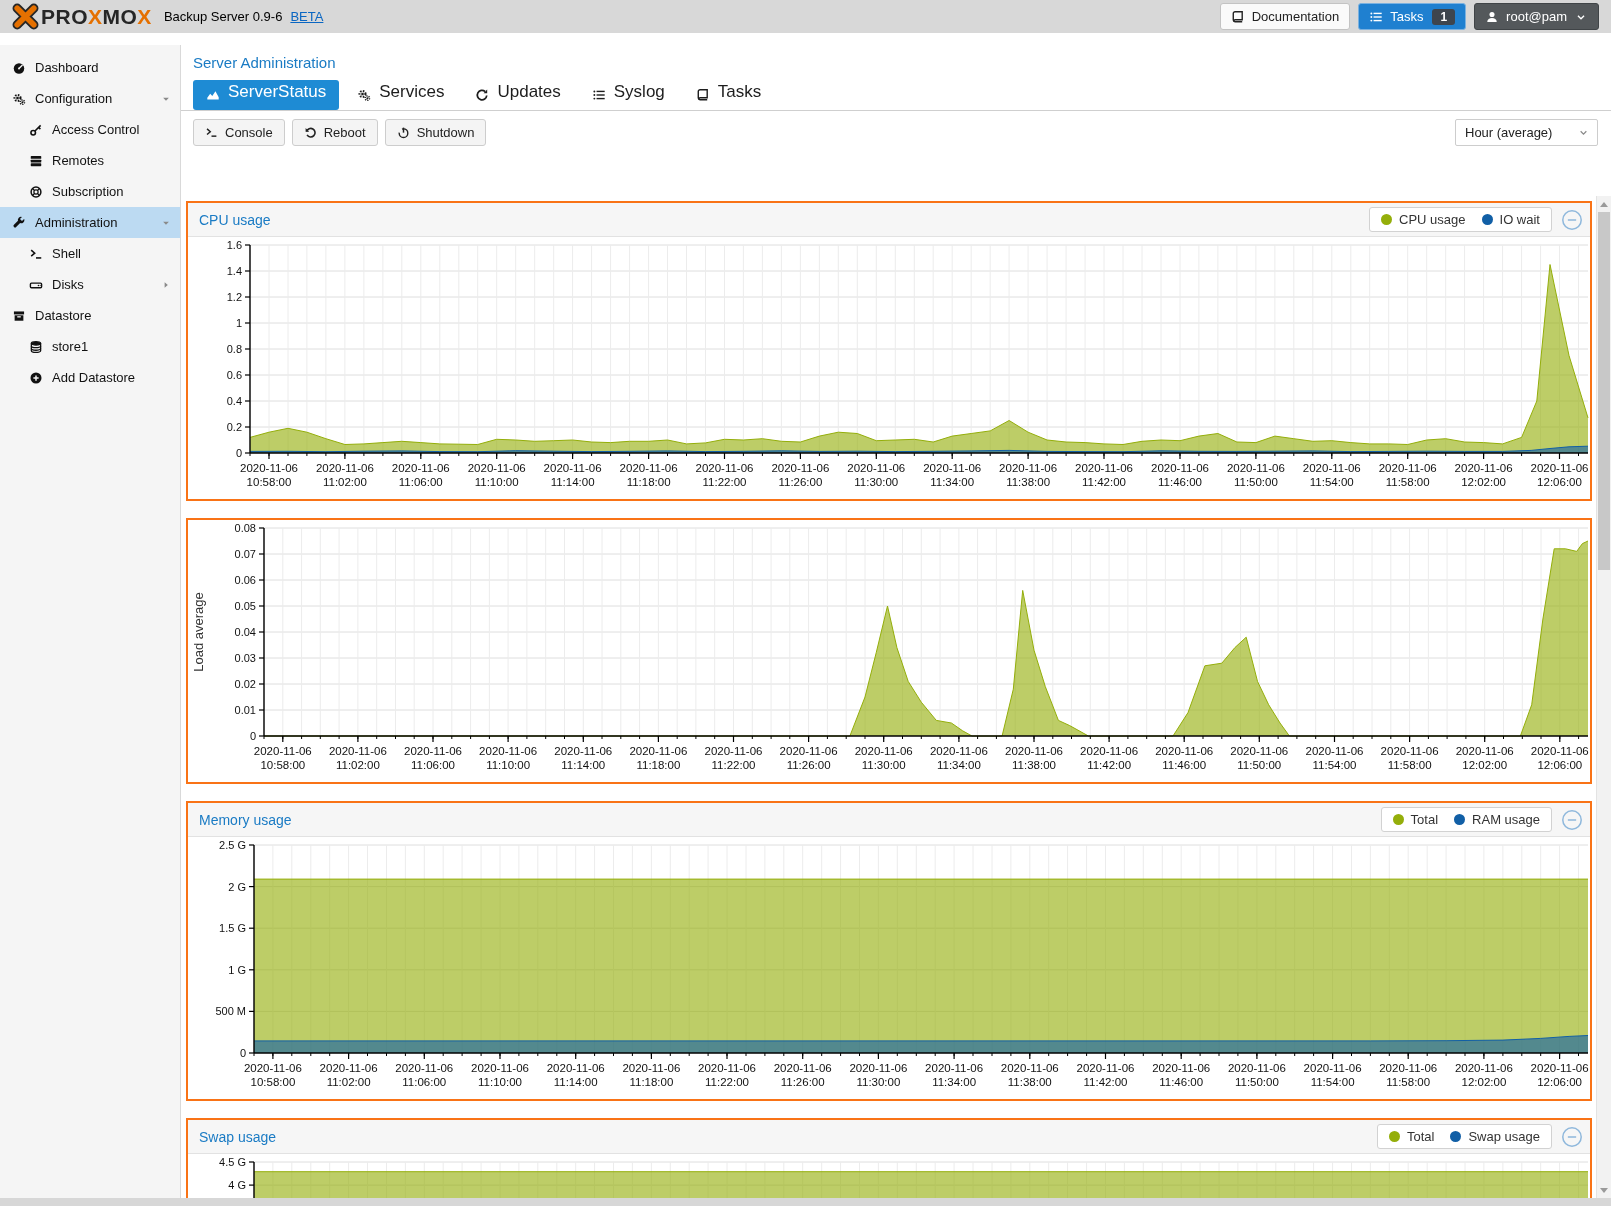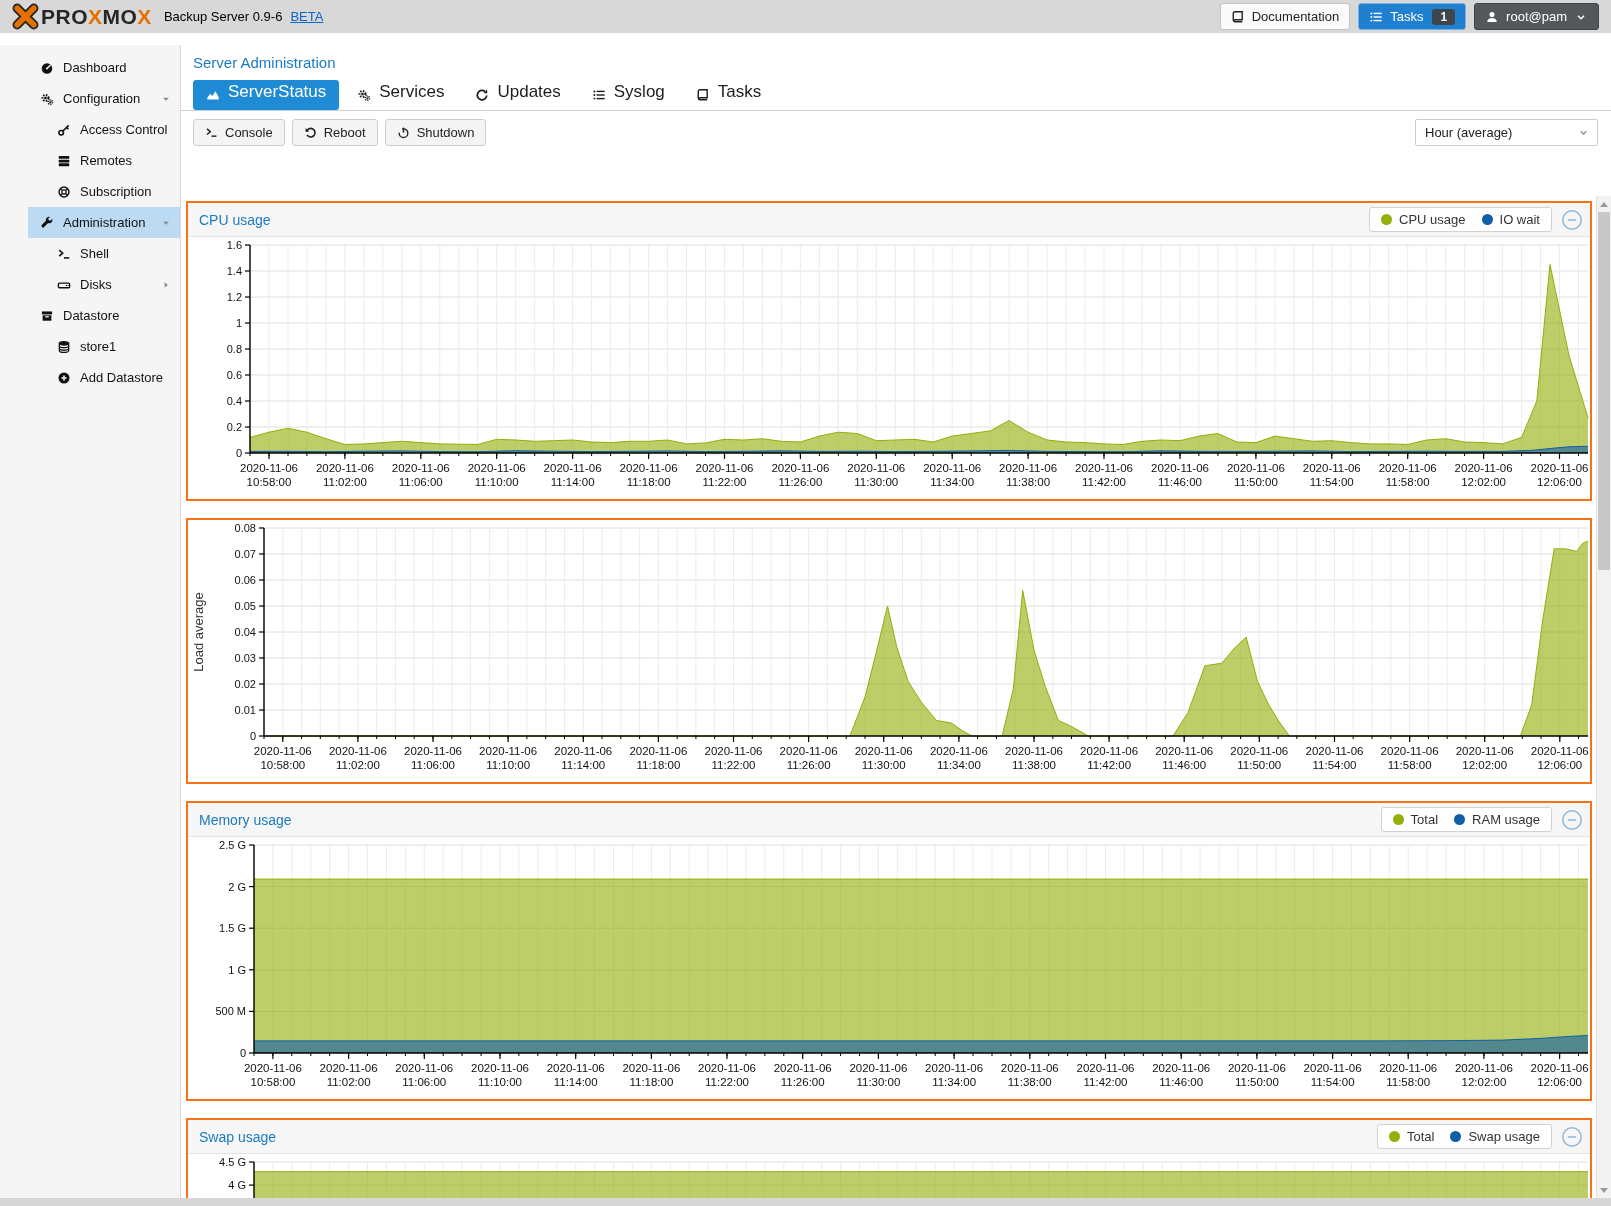--- a/index.html
+++ b/index.html
@@ -22,42 +22,42 @@
   .nav-btn .ico svg { width:14px; height:14px; display:block; }
   .btn-tasks { background:#1f80d0; border-color:#7ab1e0; color:#fff; }
   .btn-user  { background:#54585b; border-color:#404447; color:#fff; }
   .badge { background:#3e454d; color:#fff; font-size:12px; font-weight:bold; border-radius:3px;
     padding:1px 8px; margin-left:2px; }
 
   
   .sidebar { position:absolute; top:45px; left:0; width:181px; bottom:0; background:#f5f5f5;
     border-right:1px solid #d9d9d9; padding-top:7px; z-index:10; }
   .side-item { position:relative; height:31px; display:flex; align-items:center; gap:9px;
-    font-size:13px; color:#111; cursor:pointer; padding-left:11px;margin-left:28px; }
+    font-size:13px; color:#111; cursor:pointer; padding-left:11px; }
   .side-item.lvl1 { padding-left:28px; }
   .side-item.selected { background:#bcdaf2; }
   .side-item .ico { width:15px; display:flex; justify-content:center; }
   .side-item .ico svg { width:14px; height:14px; display:block; }
   .side-item .exp { position:absolute; right:8px; color:#8a8a8a; }
   .side-item .exp svg { width:12px; height:12px; display:block; }
 
   
   .main { position:absolute; top:45px; left:181px; right:0; bottom:0; background:#fff; }
   .page-title { font-size:15px; color:#1a7bc4; padding:9px 0 0 12px; height:29px; }
   .tabbar { display:flex; gap:5px; padding:0 0 0 12px; border-bottom:1px solid #cfcfcf; height:37px;
     align-items:flex-end; }
   .tab { display:flex; align-items:flex-end; gap:8px; height:30px; padding:8px 13px; font-size:17px;
     color:#1d1d1d; border-radius:3px 3px 0 0; cursor:pointer; margin-bottom:0px; }
   .tab .ico svg { width:14px; height:14px; display:block; }
   .tab.active { background:#1e8bd4; color:#fff; border-radius:3px; }
   .toolbar { display:flex; align-items:center; gap:7px; height:42px; padding:0 13px 0 12px; }
   .tool-btn { display:flex; align-items:center; gap:7px; height:27px; padding:0 11px; font-size:13px;
     background:#f4f4f4; border:1px solid #cdcdcd; border-radius:3px; color:#222; cursor:pointer; }
   .tool-btn .ico svg { width:13px; height:13px; display:block; }
-  .range-select { margin-left:auto; width:183px; height:27px; background:#fff; border:1px solid #cdcdcd;
+  .range-select { margin-left:auto; width:143px; height:27px; background:#fff; border:1px solid #cdcdcd;
     border-radius:2px; display:flex; align-items:center; justify-content:space-between; padding:0 7px 0 9px;
     font-size:13px; color:#222; cursor:pointer; }
   .range-select .ico { color:#8a8a8a; } .range-select .ico svg { width:13px; height:13px; display:block; }
 
   
   .scrollregion { position:absolute; top:151px; left:5px; right:19px; bottom:8px; overflow:hidden;
     padding-top:5px; }
   .panel { border:2px solid #f97316; background:#fff; margin-bottom:17px; }
   .panel-header { height:34px; background:#f6f6f6; border-bottom:1px solid #e2e2e2; display:flex;
     align-items:center; padding:0 7px 0 11px; }

